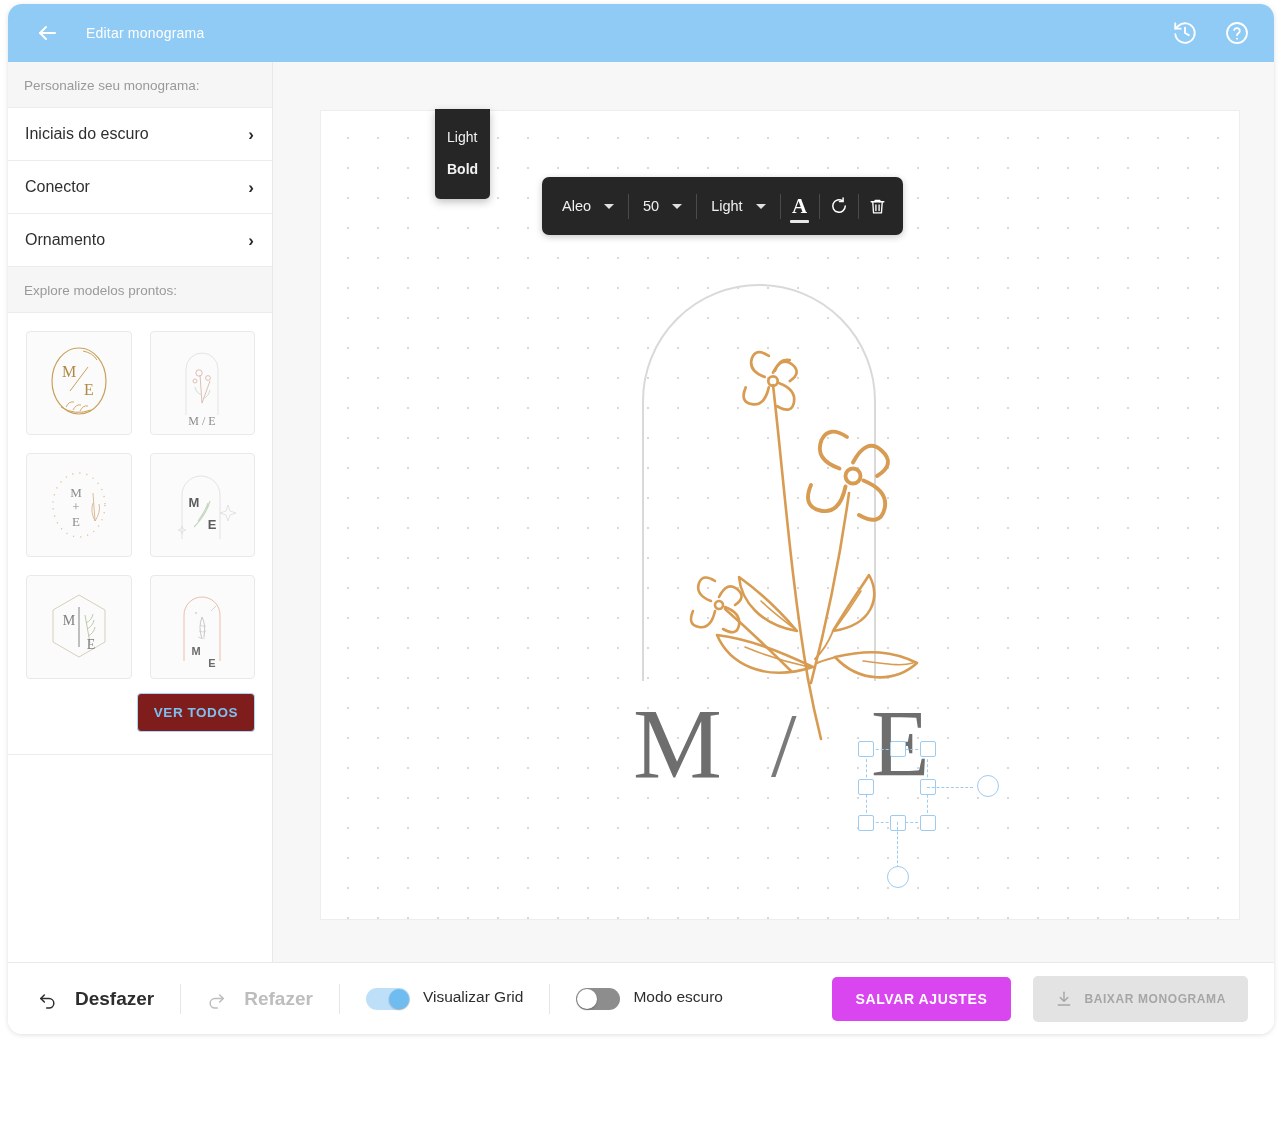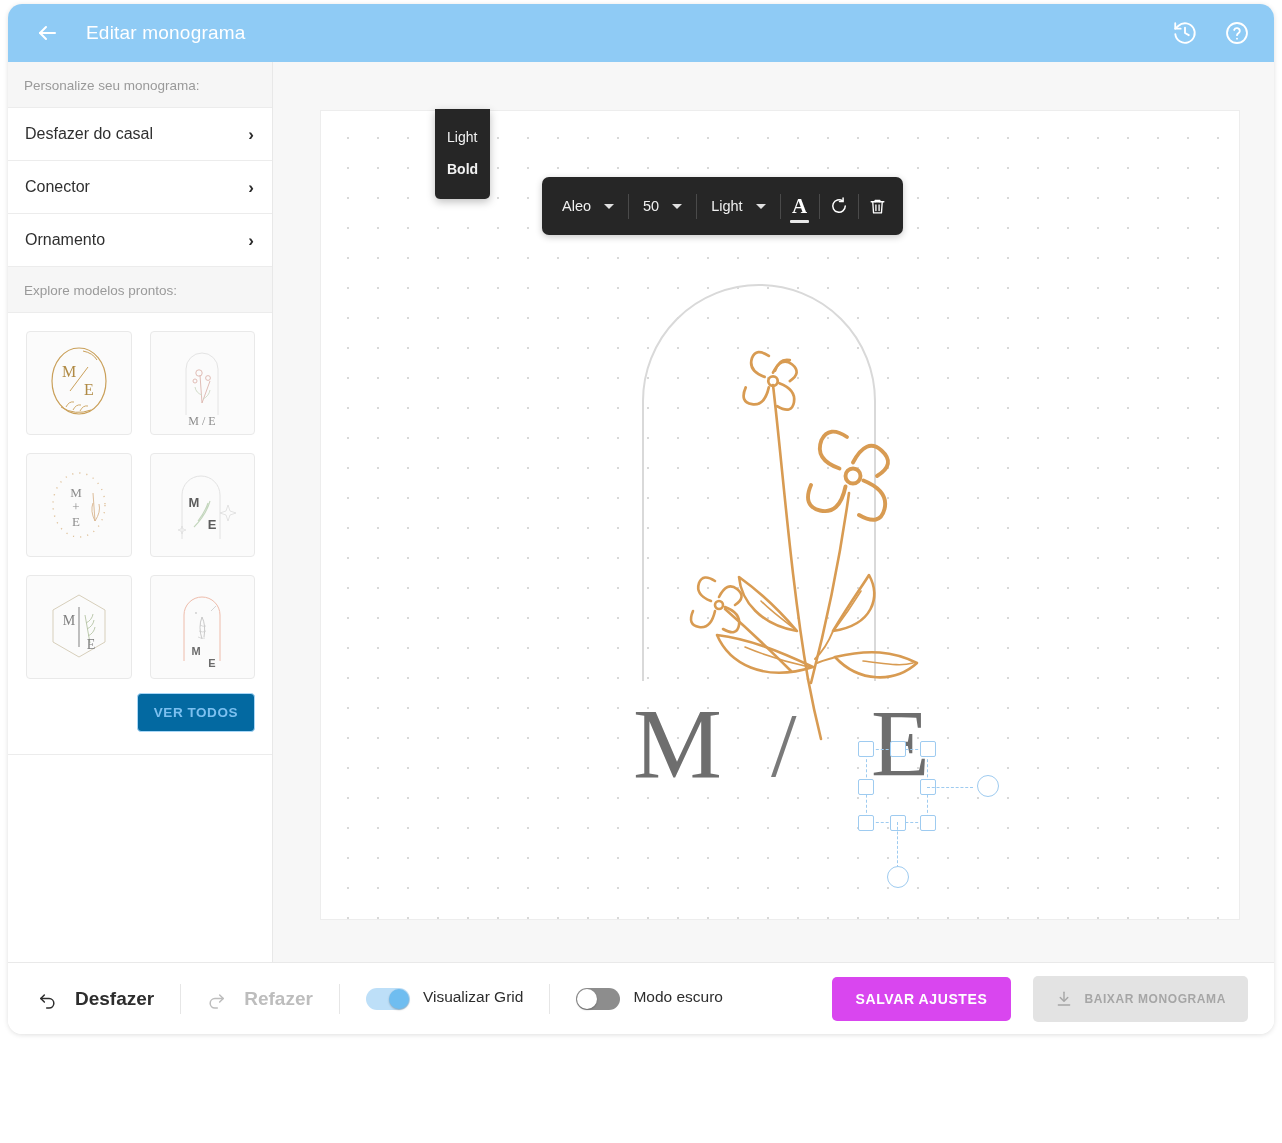--- a/index.html
+++ b/index.html
@@ -27,21 +27,21 @@
     display: flex; align-items: center;
     padding: 0 22px 0 22px;
     color: #ffffff;
   }
   .header .back-btn {
     width: 34px; height: 34px;
     display: flex; align-items: center; justify-content: center;
     cursor: pointer; border-radius: 50%;
   }
   .header-title {
-    font-size: 19px; font-weight: 400;
+    font-size: 14px; font-weight: 400;
     margin-left: 22px; color: #ffffff;
     letter-spacing: .2px;
   }
   .header-spacer { flex: 1 1 auto; }
   .header-actions { display: flex; align-items: center; gap: 22px; }
   .header-actions .hicon {
     width: 30px; height: 30px; cursor: pointer;
     display: flex; align-items: center; justify-content: center;
   }
 
@@ -87,21 +87,21 @@
     border: 1px solid #e9e9e9;
     border-radius: 4px;
     display: flex; align-items: center; justify-content: center;
     cursor: pointer;
     overflow: hidden;
   }
   .ver-todos-wrap { display: flex; justify-content: flex-end; padding: 6px 17px 0 0; }
   .ver-todos {
     border: 1px solid #a9d7f7;
     color: #7cc0f0;
-    background: #0369a1;
+    background: #7f1d1d;
     font-size: 13.5px;
     font-weight: 700;
     letter-spacing: .55px;
     padding: 11px 16px;
     border-radius: 4px;
     cursor: pointer;
   }
   .sidebar-rest { flex: 1 1 auto; border-top: 1px solid #ececec; margin-top: 22px; background:#fff; }
 
   
@@ -319,21 +319,21 @@
     </div>
   </div>
 
   <div class="body-row">
 
     <div class="sidebar">
 
       <div class="side-section-label">Personalize seu monograma:</div>
 
       <div class="side-row">
-        <span class="side-row-label">Desfazer do casal</span>
+        <span class="side-row-label">Iniciais do escuro</span>
         <span class="chev">›</span>
       </div>
       <div class="side-row">
         <span class="side-row-label">Conector</span>
         <span class="chev">›</span>
       </div>
       <div class="side-row">
         <span class="side-row-label">Ornamento</span>
         <span class="chev">›</span>
       </div>

